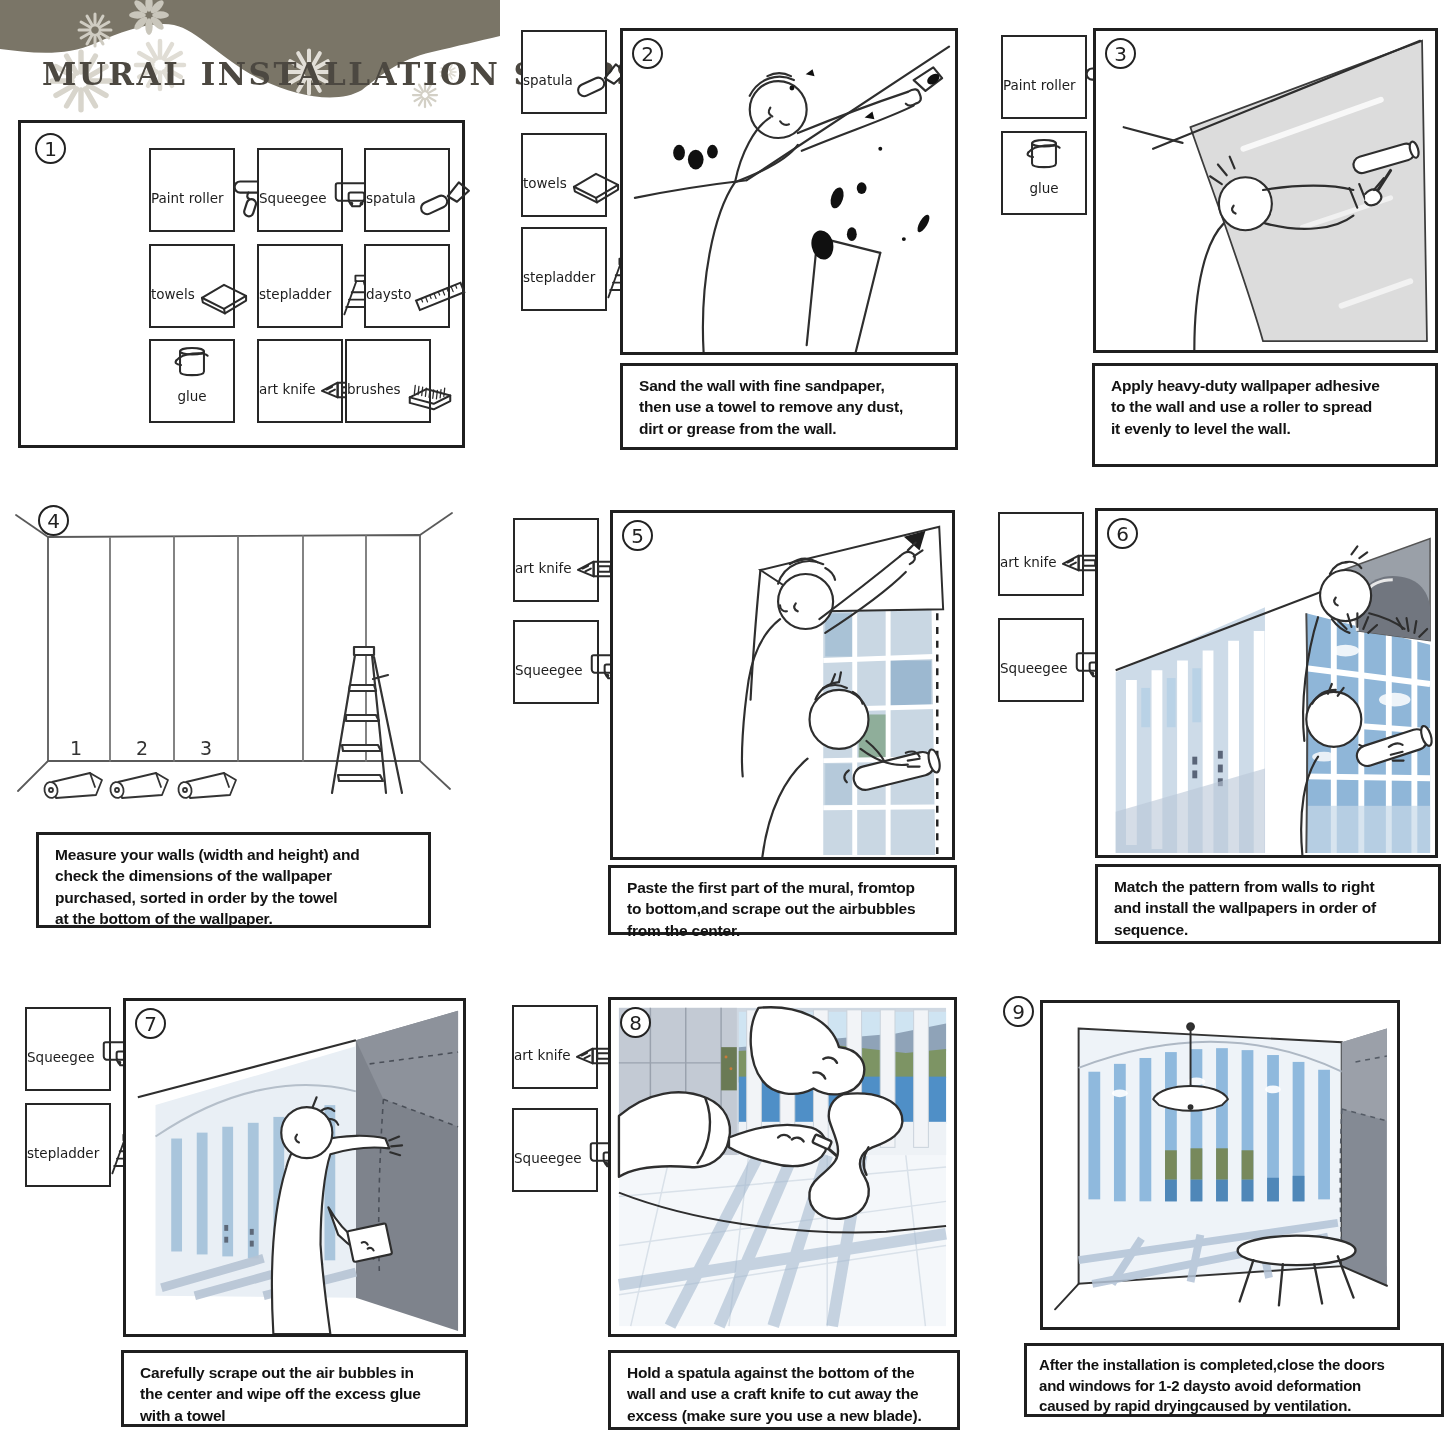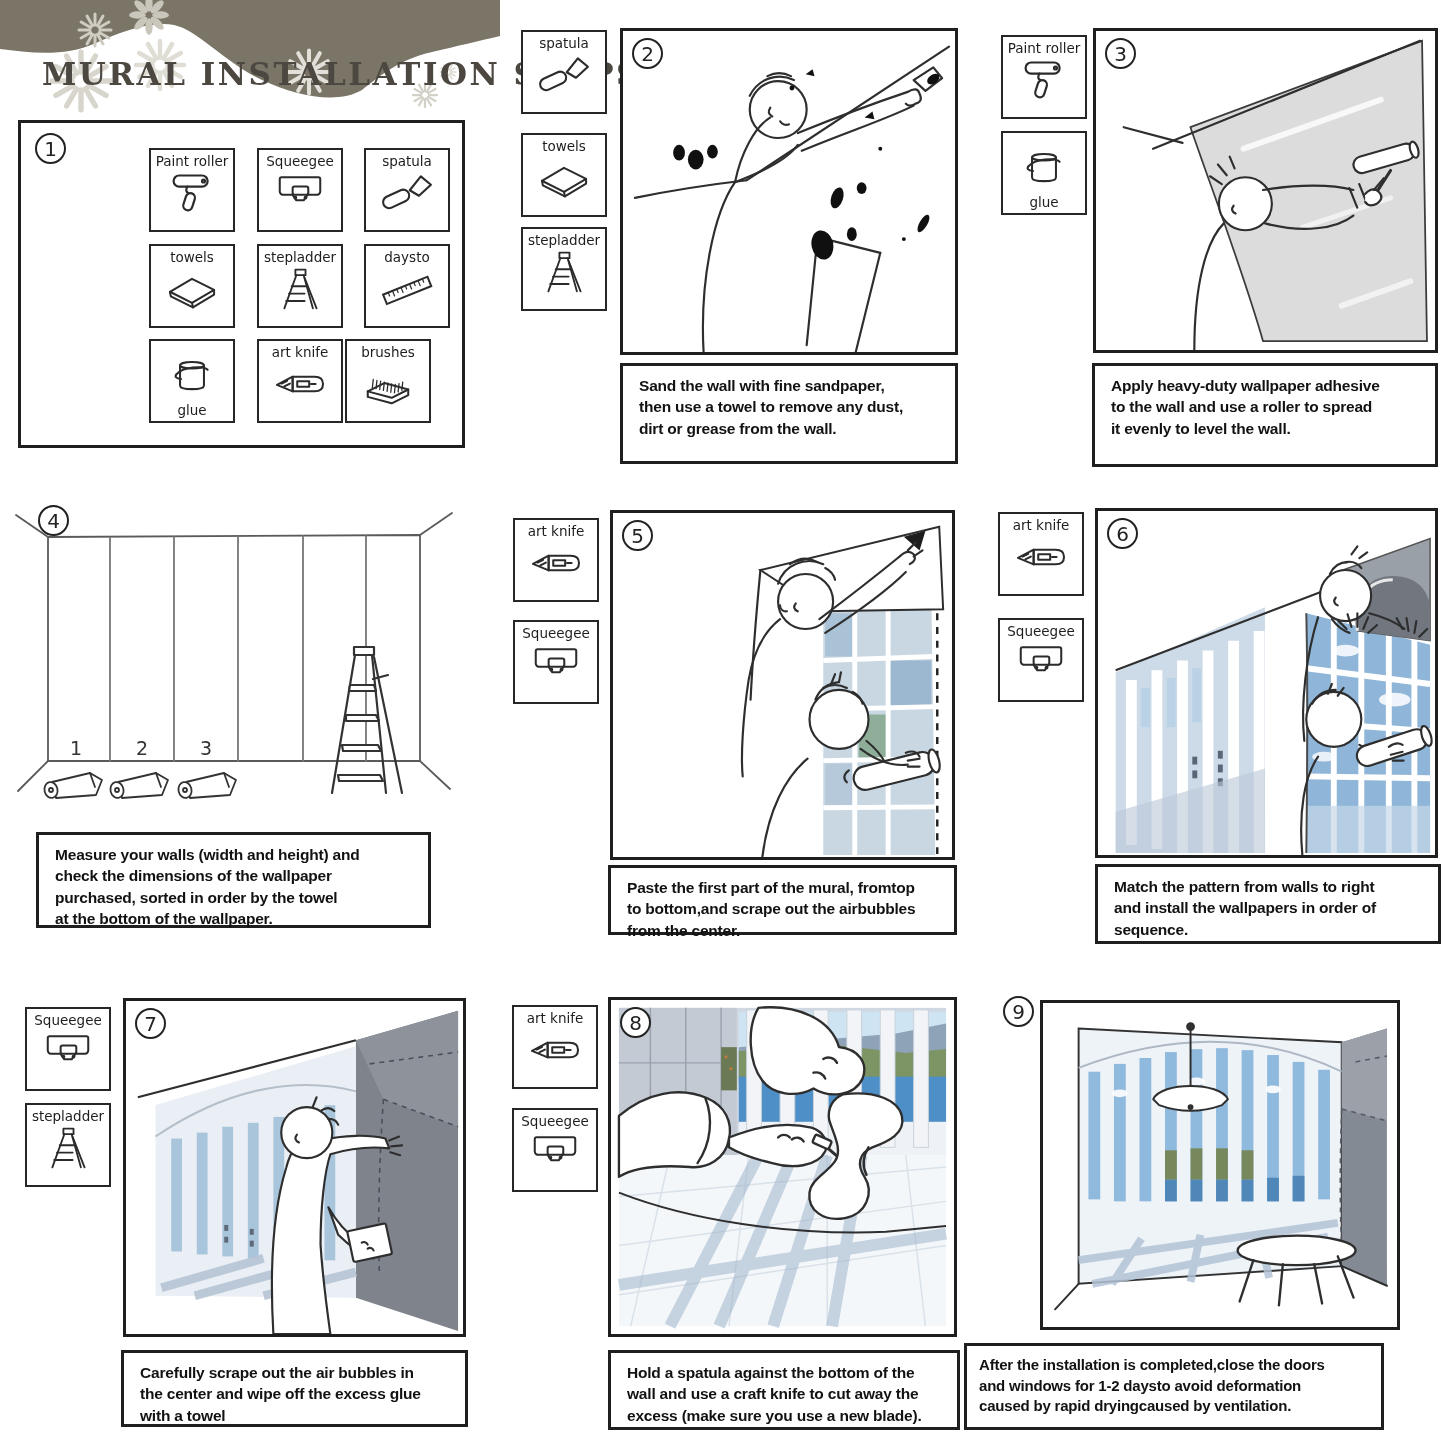--- a/index.html
+++ b/index.html
@@ -21,23 +21,23 @@
     padding:9px 6px 6px 16px;white-space:pre-line;
   }
   .caption--s9{font-size:15px;padding-left:12px;}
   .stepnum{
     position:absolute;width:31px;height:31px;border:2.5px solid #222;border-radius:50%;
     background:#fff;display:flex;align-items:center;justify-content:center;
     font-size:20px;font-weight:500;color:#222;z-index:5;box-sizing:border-box;
   }
   .chip{
     position:absolute;width:86px;height:84px;border:2.5px solid #262626;background:#fff;
-    box-sizing:border-box;display:flex;flex-direction:column;align-items:center;padding-top:3px;
+    box-sizing:border-box;display:flex;flex-direction:row;align-items:center;padding-top:17px;
   }
-  .chip--label-bottom{flex-direction:column-reverse;padding-bottom:3px;padding-top:0;}
+  .chip--label-bottom{flex-direction:column-reverse;padding-bottom:3px;padding-top:0;justify-content:flex-end;}
   .chip-label{font-size:13.5px;color:#1d1d1d;white-space:nowrap;line-height:1.2;}
   .chip-icon{width:58px;height:46px;color:#2b2b2b;flex:0 0 auto;margin-top:1px;}
   .tools-heading{
     position:absolute;font-size:24px;font-weight:600;color:#1c1c1c;text-align:center;
     line-height:1.55;white-space:pre-line;
   }
   svg text{font-family:"DejaVu Sans",sans-serif;}
 </style>
 </head>
 <body>
@@ -258,21 +258,21 @@
       <ellipse cx="243" cy="160" rx="5" ry="6"></ellipse>
       <ellipse cx="203" cy="218" rx="11" ry="15" transform="rotate(-12 203 218)"></ellipse>
       <ellipse cx="233" cy="207" rx="5" ry="7"></ellipse>
       <ellipse cx="306" cy="196" rx="4" ry="10" transform="rotate(30 306 196)"></ellipse>
       <circle cx="286" cy="212" r="2"></circle>
       <circle cx="172" cy="58" r="2.5"></circle>
       <path d="M186,44 l7,-5 2,7 z"></path>
     </g>
   </svg>
 </div>
-<div class="caption" style="left:620px;top:363px;width:338px;height:101px">Sand the wall with fine sandpaper,
+<div class="caption" style="left:620px;top:363px;width:338px;height:87px">Sand the wall with fine sandpaper,
 then use a towel to remove any dust,
 dirt or grease from the wall.</div>
 
 <div class="chip" style="left:1001px;top:35px">
   <span class="chip-label">Paint roller</span>
   <svg class="chip-icon">
       <use href="#paint-roller-icon"></use>
     </svg>
 </div>
 <div class="chip chip--label-bottom" style="left:1001px;top:131px">
@@ -684,15 +684,15 @@
       <path d="M36,286 L12,312"></path>
         <path d="M304,268 L350,288"></path>
       <ellipse cx="258" cy="252" rx="60" ry="15" fill="#fff" stroke-width="2.4"></ellipse>
       <path d="M214,262 L200,304" stroke-width="2.4"></path>
       <path d="M244,266 L240,308" stroke-width="2.4"></path>
       <path d="M276,266 L284,306" stroke-width="2.4"></path>
       <path d="M300,258 L316,300" stroke-width="2.4"></path>
     </g>
   </svg>
 </div>
-<div class="caption caption--s9" style="left:964px;top:1343px;width:420px;height:87px">After the installation is completed,close the doors
+<div class="caption caption--s9" style="left:1024px;top:1343px;width:420px;height:74px">After the installation is completed,close the doors
 and windows for 1-2 daysto avoid deformation
 caused by rapid dryingcaused by ventilation.</div>
 
 </body></html>

